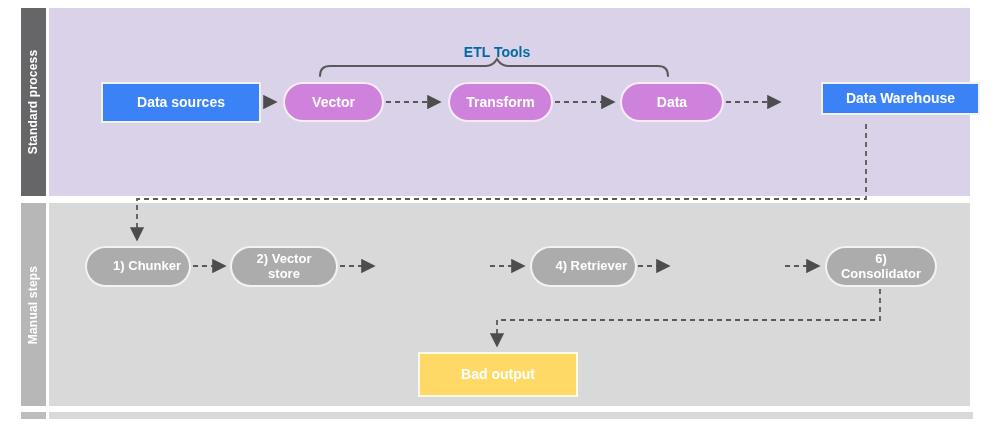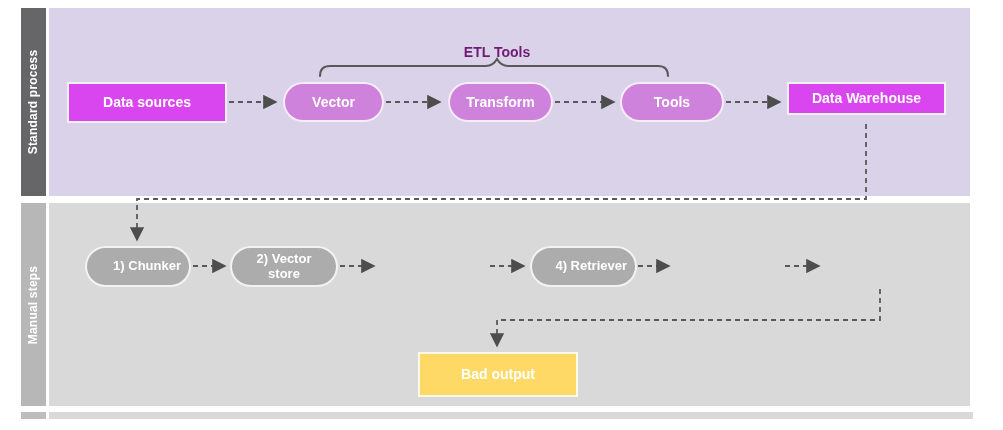--- a/index.html
+++ b/index.html
@@ -65,23 +65,24 @@
     display: flex;
     align-items: center;
     justify-content: center;
     text-align: center;
     color: #ffffff;
     font-weight: bold;
     box-sizing: border-box;
     line-height: 1.15;
   }
   .node.box {
-    background: #d946ef;
+    background: #3b82f6;
     border: 2px solid #F1F1F1;
     font-size: 14px;
+    margin-left: 34px;
   }
   .node.pill-purple {
     background: #CE82DB;
     border: 2px solid rgba(255,255,255,0.85);
     border-radius: 21px;
     font-size: 14px;
   }
   .node.pill-gray {
     background: #ACACAC;
     border: 2px solid rgba(255,255,255,0.85);
@@ -95,21 +96,21 @@
     border: 2px solid rgba(255,255,255,0.85);
     font-size: 14px;
     justify-content: center;
   }
 
   .bracket-label {
     position: absolute;
     left: 497px;
     top: 44px;
     transform: translateX(-50%);
-    color: #701a75;
+    color: #0369a1;
     font-weight: bold;
     font-size: 14px;
     white-space: nowrap;
   }
 </style>
 </head>
 <body>
 
 <div class="canvas">
 
@@ -151,33 +152,36 @@
   <div class="node box" style="left:67px; top:82px; width:160px; height:41px;">
     <span>Data sources</span>
   </div>
   <div class="node pill-purple" style="left:283px; top:82px; width:101px; height:40px;">
     <span>Vector</span>
   </div>
   <div class="node pill-purple" style="left:448px; top:82px; width:105px; height:40px;">
     <span>Transform</span>
   </div>
   <div class="node pill-purple" style="left:620px; top:82px; width:104px; height:40px;">
-    <span>Tools</span>
+    <span>Data</span>
   </div>
   <div class="node box" style="left:787px; top:82px; width:159px; height:33px;">
     <span>Data Warehouse</span>
   </div>
 
   <div class="node pill-gray" style="left:85px; top:246px; width:106px; height:41px;">
     <span>1) Chunker</span>
   </div>
   <div class="node pill-gray" style="left:230px; top:246px; width:108px; height:41px;">
     <span>2) Vector store</span>
   </div>
   <div class="node pill-gray" style="left:530px; top:246px; width:107px; height:41px;">
     <span>4) Retriever</span>
   </div>
+  <div class="node pill-gray" style="left:825px; top:246px; width:112px; height:41px;">
+    <span>6) Consolidator</span>
+  </div>
 
   <div class="node box-yellow" style="left:418px; top:352px; width:160px; height:45px;">
     <span>Bad output</span>
   </div>
 
 </div>
 
 </body></html>

